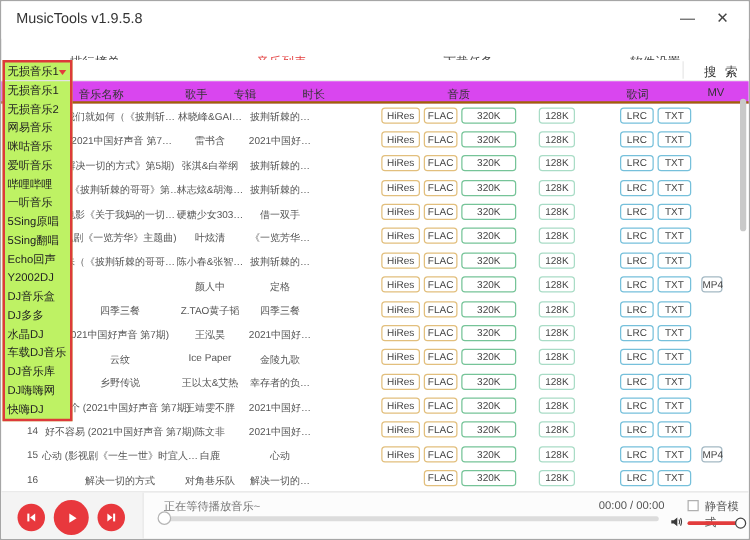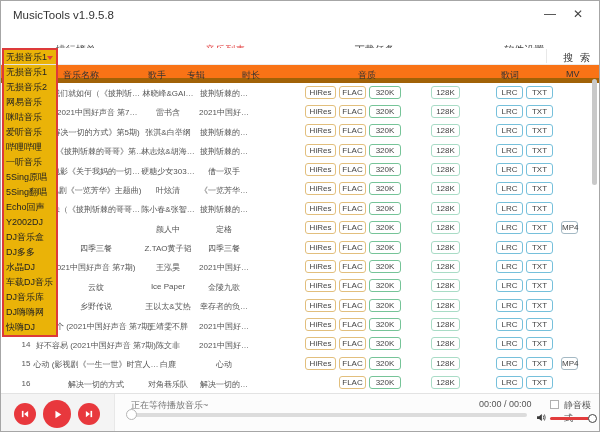--- a/index.html
+++ b/index.html
@@ -20,45 +20,45 @@
   .tablabel { display:inline-block; padding:0 8px 2px 8px;margin-top:12px; }
   .tab.active .tablabel { color:#e23c3c; border-bottom:2px solid #e23c3c; }
 
   
   .searchrow { position:absolute; top:47px; left:0; right:0; height:17px; border-bottom:1px solid #ececec; background:#fff; }
   .search-divider { position:absolute; left:545px; top:1px; width:1px; height:14px; background:#e8e8e8; }
   .searchinput { position:absolute; left:58px; top:0; width:486px; height:16px; background:#fff; }
   .searchbtn { position:absolute; right:7px; top:3px; font-size:10px; color:#333; letter-spacing:2px; }
 
   
-  .thead { position:absolute; top:64px; left:0; right:0; height:18px; border-bottom:5px solid #a16207; background:#f97316; }
+  .thead { position:absolute; top:64px; left:0; right:0; height:18px; border-bottom:2px solid #a16207; background:#d946ef; }
   .th { position:absolute; top:4px; font-size:9px; color:#333; white-space:nowrap; }
   .th-name{left:62px} .th-singer{left:147px} .th-album{left:186px} .th-dur{left:241px}
   .th-quality{left:357px} .th-lyrics{left:500px} .th-mv{left:565px}
 
   
   .tbody { position:absolute; top:82px; left:0; right:0; height:312px; background:#fff; }
   .trow { position:relative; height:19.38px; }
   .cell { position:absolute; top:5px; font-size:8px; color:#555; white-space:nowrap; text-align:center; }
   .c-num   { left:5px;   width:40px; }
   .c-name  { left:25px;  width:140px; }
   .c-singer{ left:138px; width:58px; }
   .c-album { left:196px; width:54px;text-align:center; }
   .c-dur   { left:252px; width:30px; }
   .qb { position:absolute; top:2.5px; height:13px; line-height:11px; font-size:8px; text-align:center;
         border:1px solid #ccc; border-radius:3px; color:#444; background:#fff; cursor:default; }
-  .bt-HiRes{left:304px;width:31px} .bt-FLAC{left:338px;width:27px} .bt-320K{left:368px;width:32px}
+  .bt-HiRes{left:304px;width:31px} .bt-FLAC{left:338px;width:27px} .bt-320K{left:368px;width:44px}
   .bt-128K{left:430px;width:29px}  .bt-LRC{left:495px;width:27px}  .bt-TXT{left:525px;width:27px}
   .bt-MP4{left:560px;width:17px}
 
   
   .vscroll { position:absolute; right:2px; top:78px; width:5px; height:106px; background:#c9c9c9; border-radius:3px; }
 
   
-  .dropdown { position:absolute; left:1px; top:47px; width:56px; background:#eab308;
+  .dropdown { position:absolute; left:1px; top:47px; width:56px; background:#bef264;
               border:2px solid #dd3a3a; z-index:10; }
   .dd-selected { position:relative; height:15px; line-height:15px; font-size:9px; color:#222;
                  padding-left:2px; border-bottom:1px solid #e3e3e3; white-space:nowrap; }
   .dd-arrow { position:absolute; right:3px; top:6px; width:0; height:0;
               border-left:3px solid transparent; border-right:3px solid transparent;
               border-top:4px solid #e23c3c; }
   .dd-item { height:15px; line-height:15px; font-size:9px; color:#222; padding-left:2px; white-space:nowrap; }
 
   
   .playerbar { position:absolute; left:0; right:0; bottom:0; height:38px;

